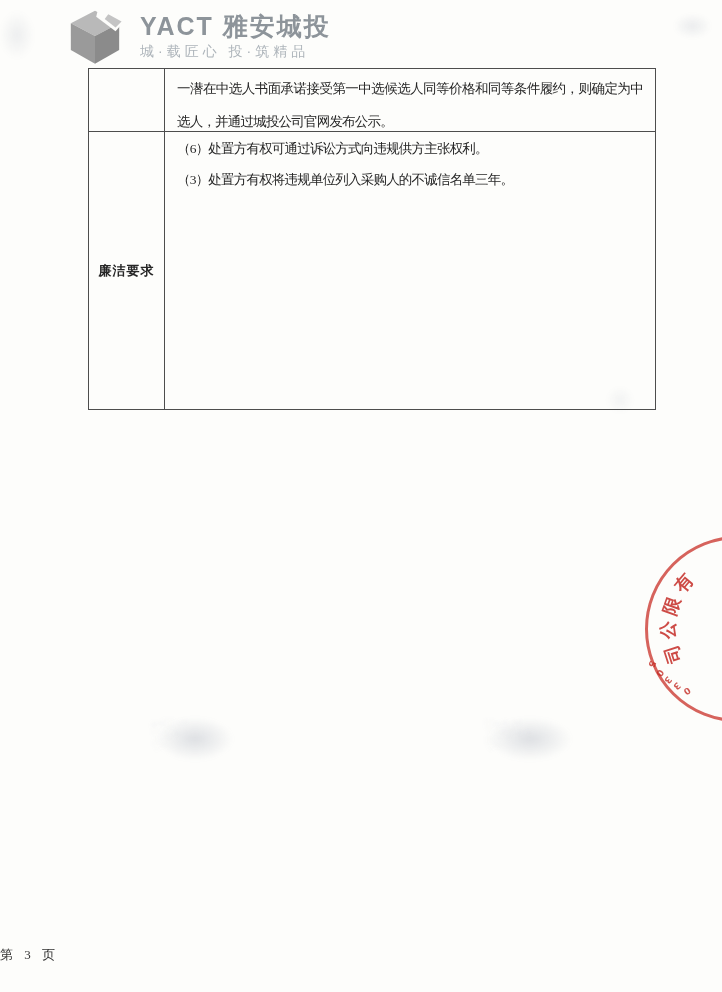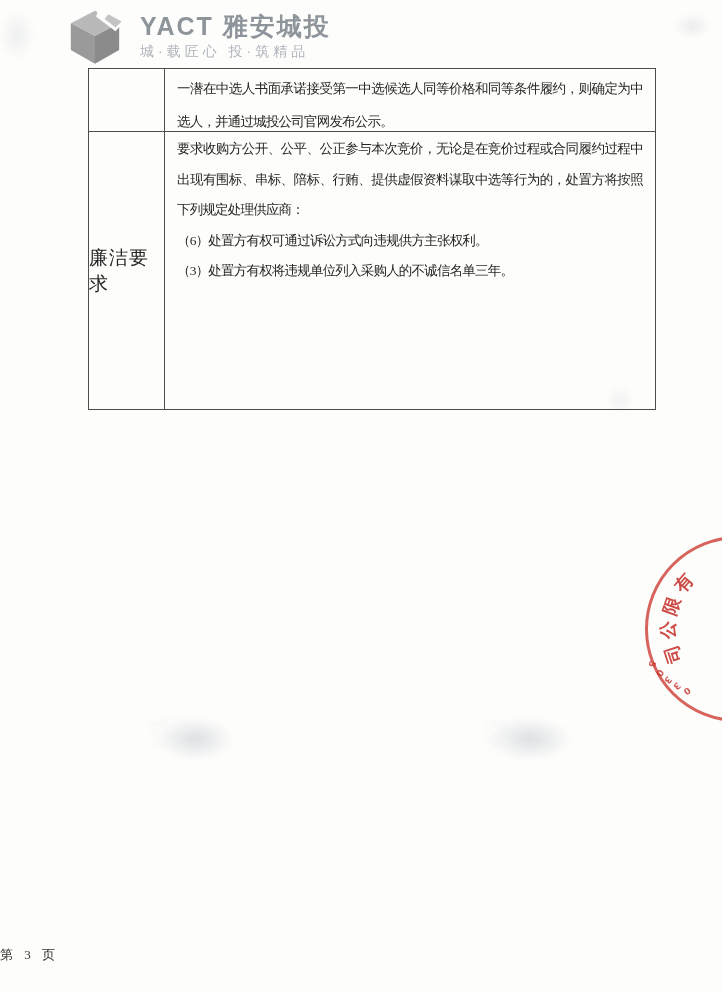--- a/index.html
+++ b/index.html
@@ -24,21 +24,21 @@
     border:1.3px solid #4d4d4d;
     box-sizing:border-box;
     margin-left:36px;
   }
   .t-row{display:grid;grid-template-columns:76px 1fr;}
   .t-row.r1{height:62px;border-bottom:1.2px solid #4d4d4d;}
   .t-row.r2{height:277px;}
   .t-head{
     border-right:1.2px solid #4d4d4d;
     display:flex;align-items:center;justify-content:center;
-    font-weight:normal;font-size:19px;letter-spacing:1px;
+    font-weight:bold;font-size:13px;letter-spacing:1px;
   }
   .t-body{padding:2px 12px 0 12px;box-sizing:border-box;}
   .r1 .t-body{padding-top:3px;}
   .t-body p{
     margin:0;font-size:13.5px;letter-spacing:-0.8px;
     line-height:30.6px;text-align:justify;text-justify:inter-ideograph;
   }
   .r1 .t-body p{line-height:33px;}
   
   .stamp{position:absolute;left:0;top:0;width:722px;height:992px;pointer-events:none;}
@@ -103,21 +103,20 @@
   <div class="doc-table">
     <div class="t-row r1">
       <div class="t-head"></div>
       <div class="t-body">
         <p>一潜在中选人书面承诺接受第一中选候选人同等价格和同等条件履约，则确定为中选人，并通过城投公司官网发布公示。</p>
       </div>
     </div>
     <div class="t-row r2">
       <div class="t-head">廉洁要求</div>
       <div class="t-body">
-        <p>要求收购方公开、公平、公正参与本次竞价，无论是在竞价过程或合同履约过程中出现有围标、串标、陪标、行贿、提供虚假资料谋取中选等行为的，处置方将按照下列规定处理供应商：</p>
         <p>（6）处置方有权可通过诉讼方式向违规供方主张权利。</p>
         <p>（3）处置方有权将违规单位列入采购人的不诚信名单三年。</p>
       </div>
     </div>
   </div>
 
   <div class="stamp">
     <div class="stamp-circle"></div>
     <span class="stamp-char sc0">有</span>
     <span class="stamp-char sc1">限</span>

